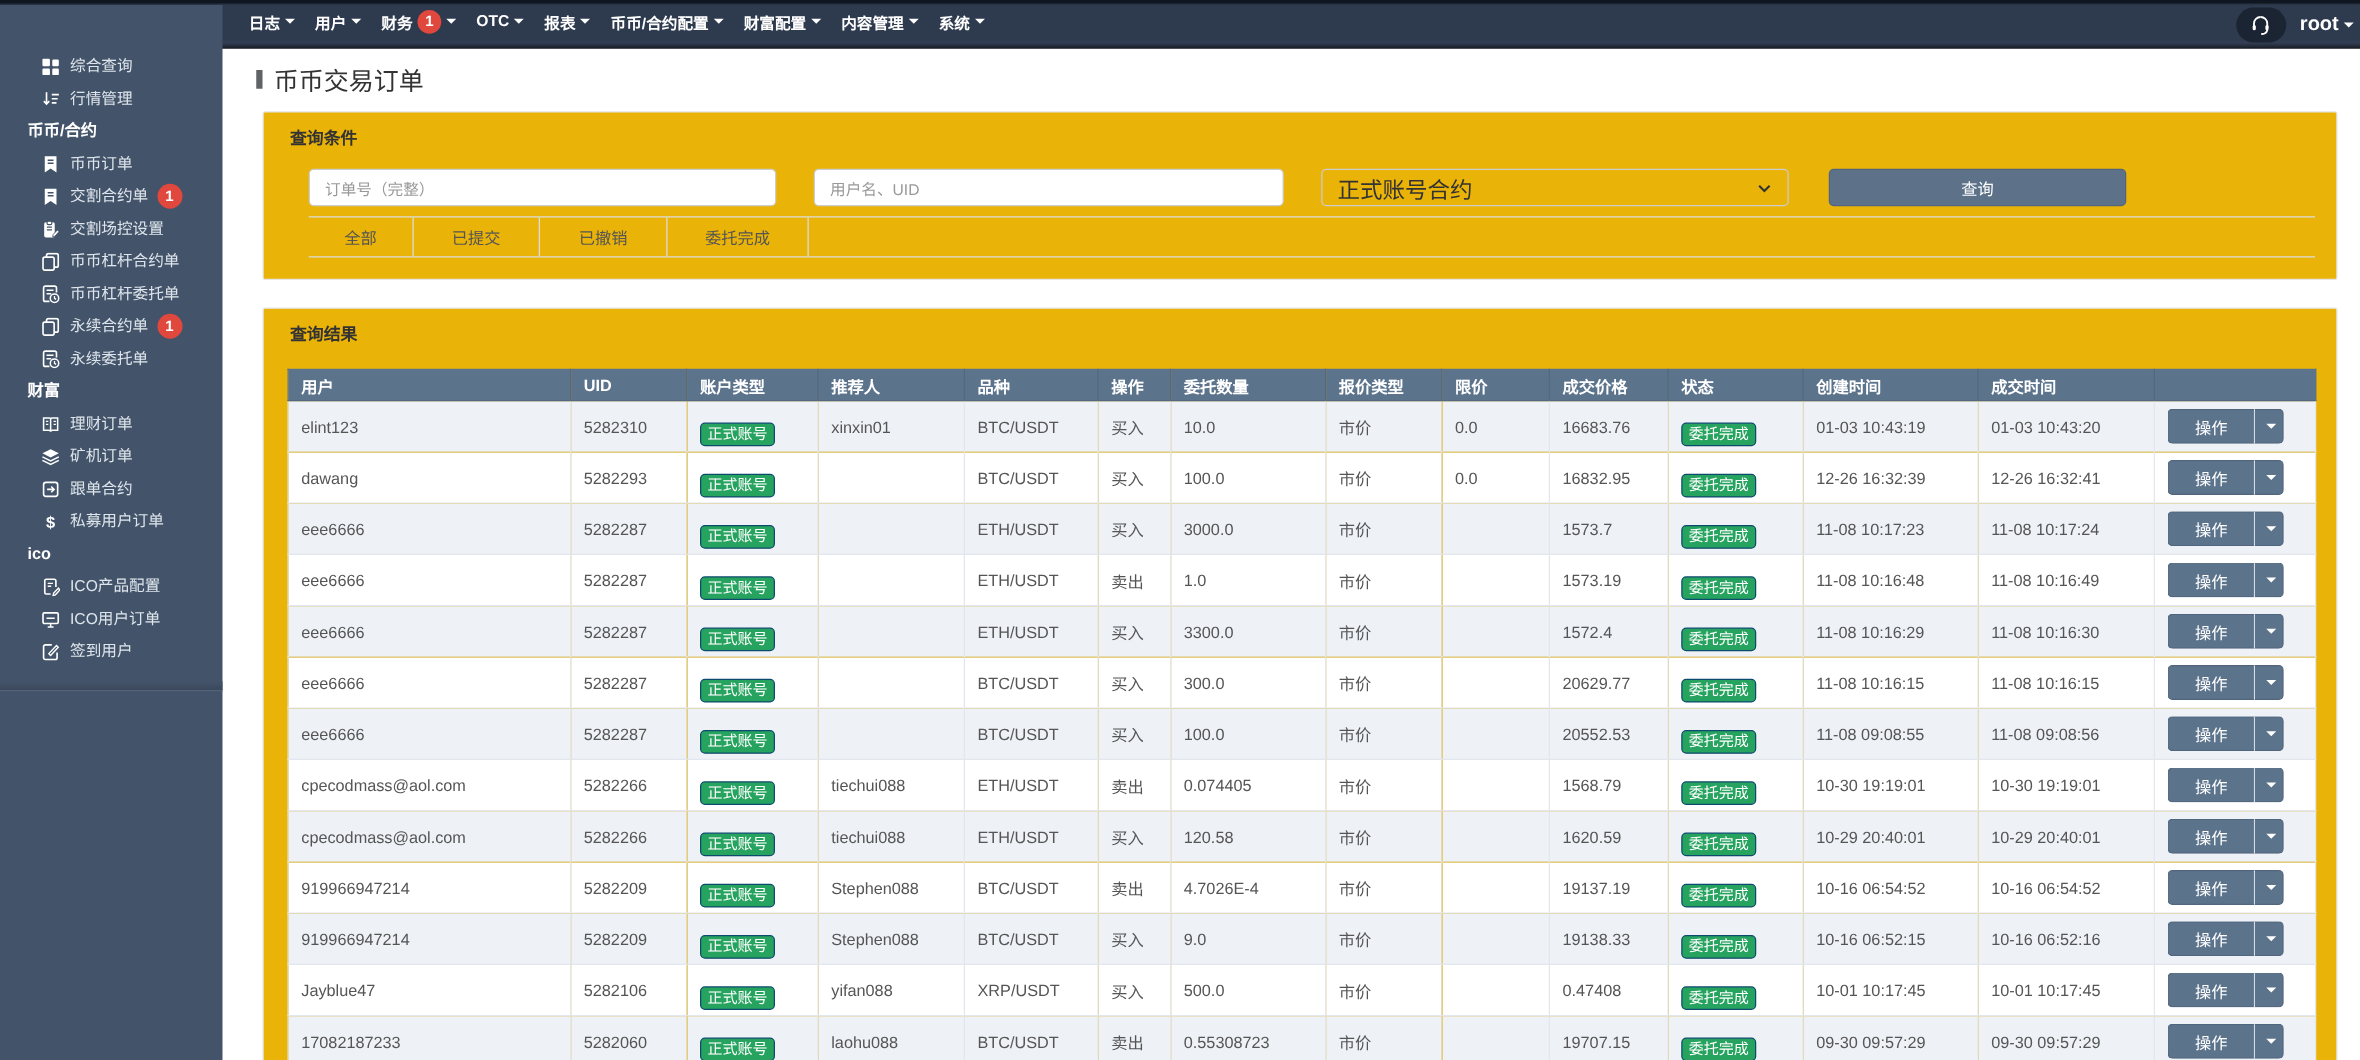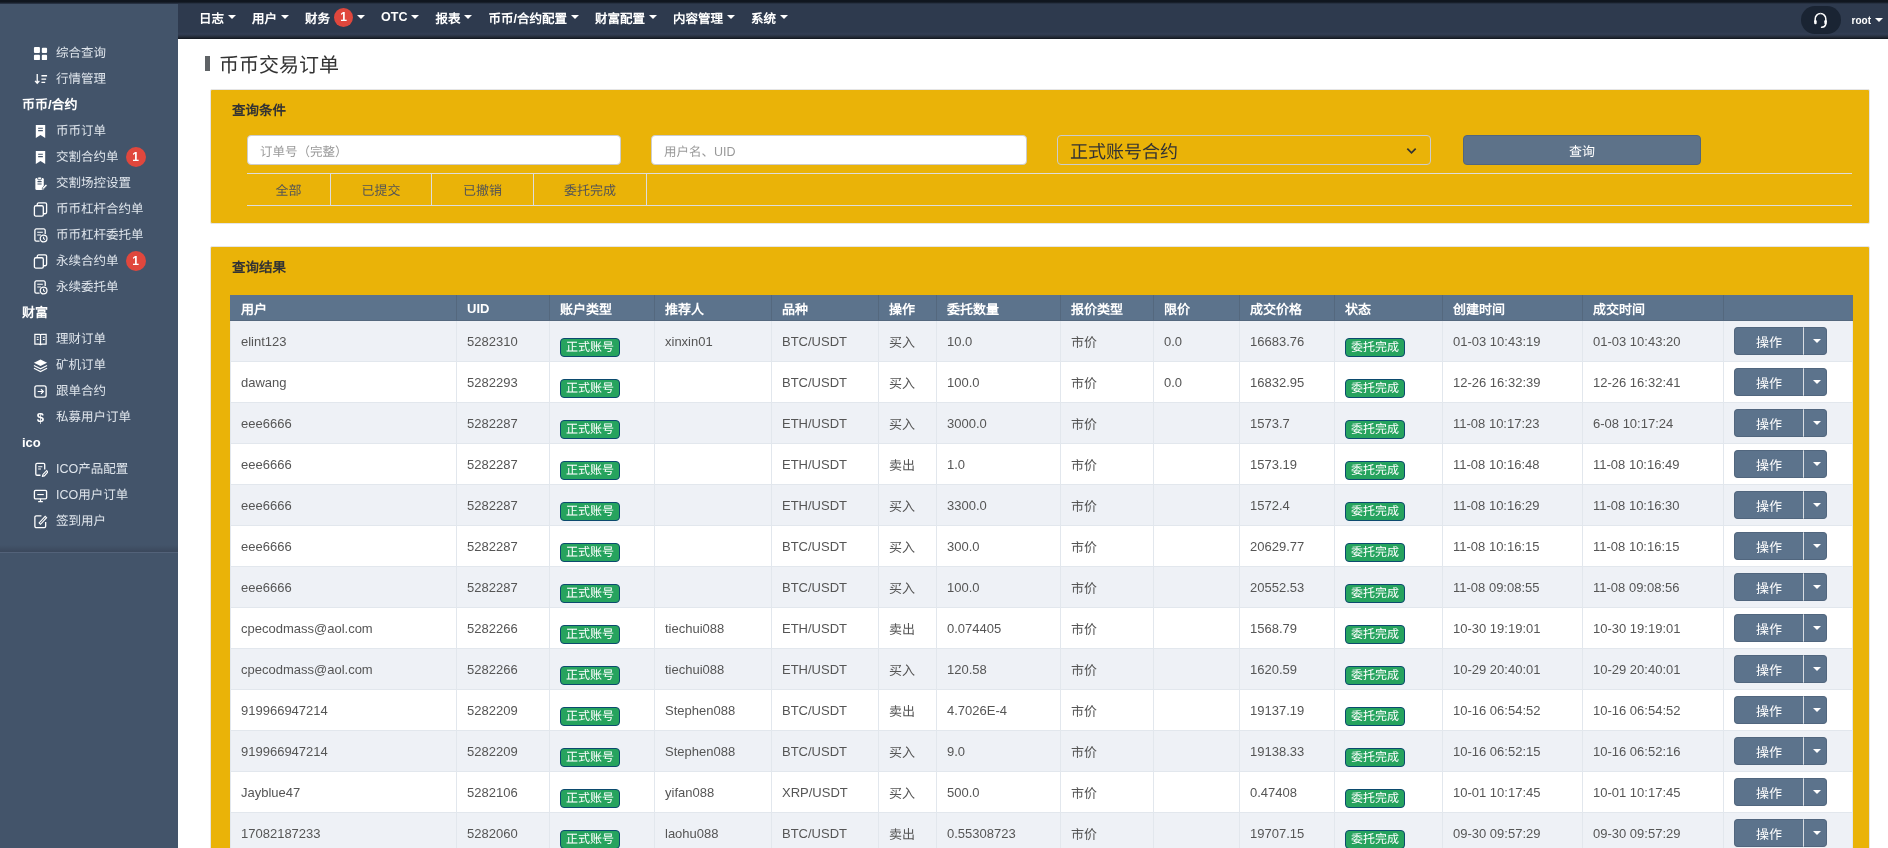--- a/index.html
+++ b/index.html
@@ -6,21 +6,21 @@
 * { margin:0; padding:0; box-sizing:border-box; }
 html,body { width:1888px; height:848px; overflow:hidden; background:#fff;
   font-family:"Liberation Sans", sans-serif; }
 .navbar { position:absolute; left:0; top:0; width:1888px; height:39px; z-index:1; background:linear-gradient(180deg,#10161f 0px,#10161f 2px,#2e3a4e 4px,#2e3a4e 32px,#333e55 34px,#2a3343 36px,#1b212b 38px,#12161d 39px); }
 .nav-menu { position:absolute; left:191px; top:0; height:34px; display:flex; align-items:center; }
 .nav-item { color:#fff; font-size:12.5px; font-weight:bold; padding:0 8px; display:flex; align-items:center; white-space:nowrap; }
 .caret { display:inline-block; width:0; height:0; border-left:4px solid transparent; border-right:4px solid transparent; border-top:4px solid #fff; margin-left:4px; }
 .nav-badge { display:inline-block; min-width:19px; height:19px; line-height:19px; border-radius:10px; background:#e0473d; color:#fff; font-size:12px; text-align:center; margin-left:4px; font-weight:bold; }
 .nav-right { position:absolute; right:5px; top:4px; height:32px; display:flex; align-items:center; }
 .headset-pill { width:40px; height:28px; border-radius:14px; background:#1a2433; display:flex; align-items:center; justify-content:center; margin-right:11px; }
-.root-name { color:#fff; font-size:10px; font-weight:bold; }
+.root-name { color:#fff; font-size:16px; font-weight:bold; }
 .sidebar { position:absolute; left:0; top:4px; width:178px; height:844px; background:#43546a; z-index:2; }
 .side-list { list-style:none; padding-top:36px; }
 .side-list li { height:26px; line-height:26px; white-space:nowrap; }
 .side-item { padding-left:33px; color:#dfe5ec; font-size:12.5px; display:flex; align-items:center; height:26px; }
 .side-item svg { width:15px; height:15px; margin-right:8px; flex:0 0 15px; }
 .side-head { padding-left:22px; color:#fff; font-size:13px; font-weight:bold; }
 .side-divider { position:absolute; left:0; top:541px; width:178px; height:8px; border-bottom:1px solid #536279; background:linear-gradient(180deg,#43546a 0,#3b485c 7px); }
 .side-badge { display:inline-block; min-width:20px; height:20px; line-height:20px; border-radius:10px; background:#e0473d; color:#fff; font-size:12px; text-align:center; margin-left:7px; font-weight:bold; }
 .content { position:absolute; left:178px; top:36px; width:1522px; height:812px; background:#fff; }
 .page-title { position:absolute; left:27px; top:13px; height:28px; display:flex; align-items:center; }
@@ -276,21 +276,21 @@
             <td><span class="badge-green">正式账号</span></td>
             <td></td>
             <td>ETH/USDT</td>
             <td>买入</td>
             <td>3000.0</td>
             <td>市价</td>
             <td></td>
             <td>1573.7</td>
             <td><span class="badge-green">委托完成</span></td>
             <td>11-08 10:17:23</td>
-            <td>6-08 10:17:24</td>
+            <td>11-08 10:17:24</td>
             <td>
               <div class="btn-group">
                 <div class="btn-main">操作</div>
                 <div class="btn-caret">
                   <span class="caret"></span>
                 </div>
               </div>
             </td>
           </tr>
       <tr>

